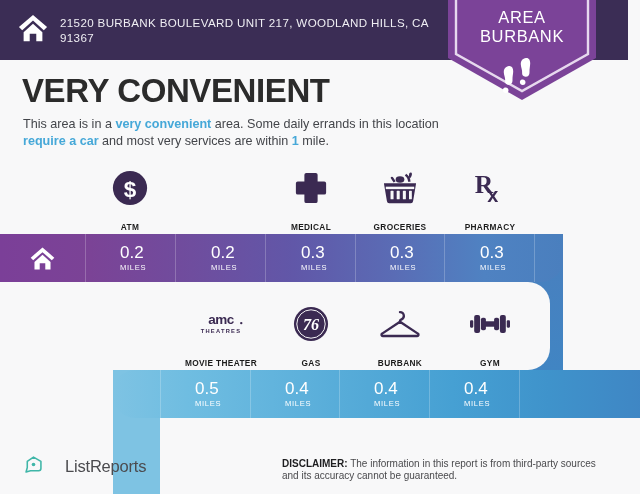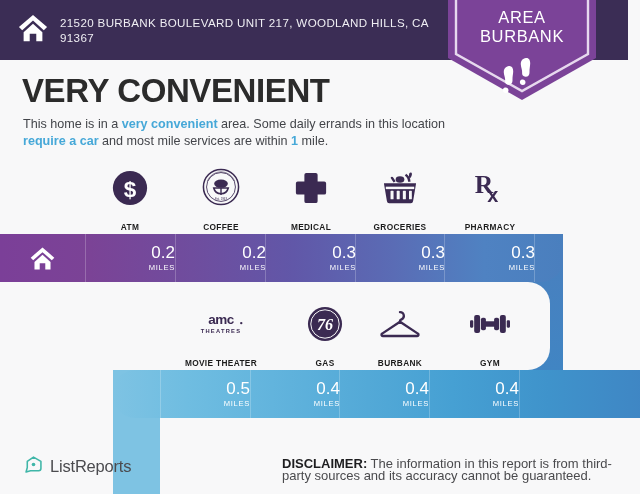--- a/index.html
+++ b/index.html
@@ -57,22 +57,23 @@
   }
   .iconlabel{
     font-size:8.3px;font-weight:bold;color:#1c1c1c;letter-spacing:.35px;
     margin-top:16px;white-space:nowrap;
   }
 
   
   .bar{position:absolute;height:48px;z-index:2;overflow:hidden;}
   .bar .seg{
     position:absolute;top:0;height:48px;width:90px;
-    display:flex;flex-direction:column;align-items:flex-end;justify-content:center;
+    display:flex;flex-direction:column;align-items:flex-start;justify-content:center;
     color:#fff;
+    padding-left:35px;
   }
   .seg .num{font-size:17px;line-height:17px;font-weight:400;}
   .seg .unit{font-size:7.6px;letter-spacing:.7px;margin-top:2px;font-weight:400;}
   .seg-div{position:absolute;top:0;height:48px;width:1px;background:rgba(255,255,255,.22);}
 
   
   #bar1{
     left:0;top:234px;width:563px;
     background:linear-gradient(90deg,#7b3f98 0%,#7b4396 16%,#6f4d9e 34%,#6157a8 52%,#5a6cb5 70%,#4f82c2 86%,#4a7fbe 100%);
     border-radius:0 22px 22px 0;
@@ -109,25 +110,25 @@
   }
   #card-bot{
     left:160px;top:418px;width:480px;height:76px;border-radius:22px 0 0 0;
   }
 
   
   .footer-logo{
     position:absolute;left:24px;top:455px;display:flex;align-items:center;z-index:7;
   }
   .lr-text{
-    font-size:16.5px;color:#4b4b4f;margin-left:7px;letter-spacing:-.2px;
+    font-size:16.5px;color:#4b4b4f;margin-left:22px;letter-spacing:-.2px;
   }
   .disclaimer{
     position:absolute;left:282px;top:458px;width:330px;z-index:7;
-    font-size:13px;line-height:11.5px;color:#4a4a4d;
+    font-size:10px;line-height:11.5px;color:#4a4a4d;
   }
   .disclaimer b{color:#1d1d1f;}
 </style>
 </head>
 <body>
 
 <div class="page">
 
   <div class="header">
     <div class="header-inner">
@@ -153,48 +154,34 @@
         <path d="M74.2 83.6 c-1.6 0.2 -2.5 1.4 -2.3 3 c0.2 1.6 1.3 2.4 3 2.3 c1.8 -0.1 2.7 -1 2.6 -2.7 c-0.1 -1.7 -1.4 -2.8 -3.3 -2.6 z"></path>
       </g>
     </svg>
     <div class="shield-txt">
       <div>AREA</div>
       <div>BURBANK</div>
     </div>
   </div>
 
   <div class="title">VERY CONVENIENT</div>
-  <div class="desc"><span>This home is in a </span><span class="hl">very convenient</span><span> area. Some daily errands in this location </span><span class="hl">require a car</span><span> and most mile services are within </span><span class="hl">1</span><span> mile.</span></div>
+  <div class="desc"><span>This area is in a </span><span class="hl">very convenient</span><span> area. Some daily errands in this location </span><span class="hl">require a car</span><span> and most very services are within </span><span class="hl">1</span><span> mile.</span></div>
 
   <div class="iconrow" style="top:170px">
 
     <div class="cell" style="left:85px">
       <div class="iconwrap">
         <svg width="36" height="36" viewBox="0 0 40 40">
           <circle cx="20" cy="20" r="19" fill="#3b2a52"></circle>
           <text x="20" y="29.5" text-anchor="middle" font-family="Liberation Sans, sans-serif" font-size="25" font-weight="bold" fill="#ffffff">$</text>
         </svg>
       </div>
       <div class="iconlabel">ATM</div>
     </div>
 
-    <div class="cell" style="left:176px">
-      <div class="iconwrap">
-        <svg width="38" height="38" viewBox="0 0 40 40">
-          <circle cx="20" cy="20" r="18.5" fill="none" stroke="#3b2a52" stroke-width="1.6"></circle>
-          <circle cx="20" cy="20" r="15.2" fill="none" stroke="#3b2a52" stroke-width="0.9"></circle>
-          <ellipse cx="20" cy="16.5" rx="7.2" ry="4.4" fill="#3b2a52"></ellipse>
-          <path d="M12.4 21 a7.8 7.8 0 0 0 15.2 0 z" fill="none" stroke="#3b2a52" stroke-width="1.7"></path>
-          <path d="M20 21 l0 7.5" stroke="#3b2a52" stroke-width="1.5"></path>
-          <path d="M5.5 14 a15.5 15.5 0 0 1 29 0" fill="none" stroke="#3b2a52" stroke-width="0.6"></path>
-          <text x="20" y="33.6" text-anchor="middle" font-family="Liberation Sans, sans-serif" font-size="3" fill="#3b2a52">Est. 1963</text>
-        </svg>
-      </div>
-      <div class="iconlabel">COFFEE</div>
-    </div>
 
     <div class="cell" style="left:355px">
       <div class="iconwrap">
         <svg width="38" height="36" viewBox="0 0 40 38">
           <path d="M26.5 4 c2.8 1.6 4.6 5 4.6 8.4 l-2.6 0 c0 -2.7 -1.3 -5.2 -3.4 -6.4 z" fill="#3b2a52"></path>
           <path d="M30 3.2 c1 -1 2.4 -0.6 2.6 0.7 c0.2 1.4 -0.8 3.6 -2.3 5.4 c-0.9 -1.2 -1.2 -4.2 -0.3 -6.1 z" fill="#3b2a52"></path>
           <ellipse cx="20" cy="10" rx="4.6" ry="3.4" fill="#3b2a52"></ellipse>
           <path d="M11.5 7 c-1.2 0 -1.6 1 -1 1.9 l2.8 4.3 l2.1 -1.4 l-2.6 -4 c-0.3 -0.5 -0.7 -0.8 -1.3 -0.8 z" fill="#3b2a52"></path>
           <path d="M3 14 h34 l-3.2 19 a2.4 2.4 0 0 1 -2.4 2 h-22.8 a2.4 2.4 0 0 1 -2.4 -2 z" fill="#3b2a52"></path>
           <g fill="#f8f8f9">
@@ -300,21 +287,21 @@
       <div class="iconwrap">
         <svg width="54" height="26" viewBox="0 0 60 28">
           <text x="30" y="14" text-anchor="middle" font-family="Liberation Sans, sans-serif" font-size="15" font-weight="bold" fill="#3b2a52" letter-spacing="-0.5">amc</text>
           <circle cx="52.5" cy="13" r="1.3" fill="#3b2a52"></circle>
           <text x="30" y="24" text-anchor="middle" font-family="Liberation Sans, sans-serif" font-size="6.4" font-weight="bold" fill="#3b2a52" letter-spacing="1.4">THEATRES</text>
         </svg>
       </div>
       <div class="iconlabel">MOVIE THEATER</div>
     </div>
 
-    <div class="cell" style="left:280px">
+    <div class="cell" style="left:266px">
       <div class="iconwrap">
         <svg width="36" height="36" viewBox="0 0 38 38">
           <circle cx="19" cy="19" r="18" fill="#3b2a52"></circle>
           <circle cx="19" cy="19" r="15" fill="none" stroke="#ffffff" stroke-width="1"></circle>
           <text x="19" y="25" text-anchor="middle" font-family="Liberation Serif, serif" font-style="italic" font-size="17" font-weight="bold" fill="#ffffff">76</text>
         </svg>
       </div>
       <div class="iconlabel">GAS</div>
     </div>
 

